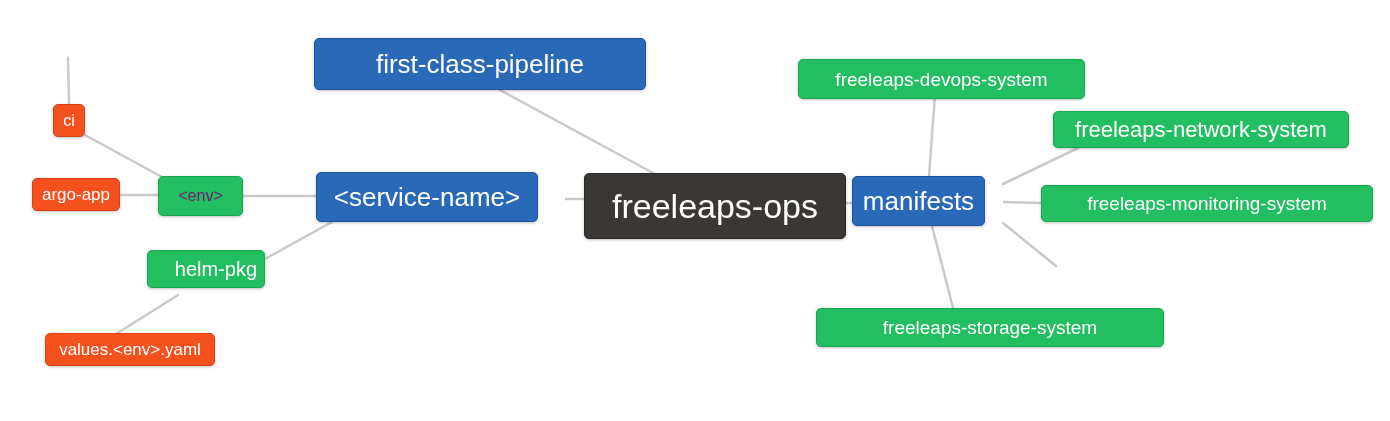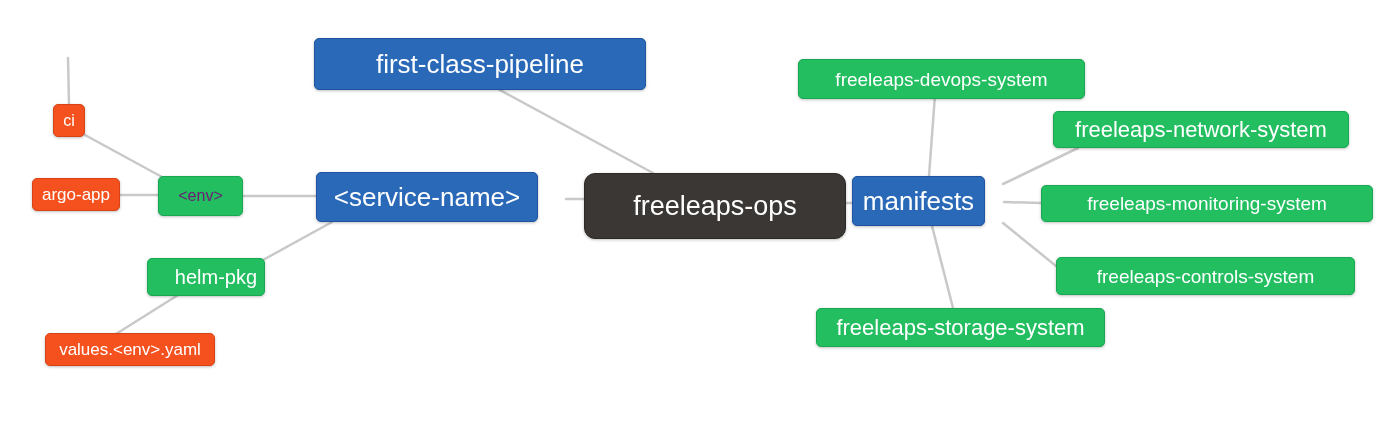--- a/index.html
+++ b/index.html
@@ -58,24 +58,23 @@
       <line x1="929" y1="176" x2="937" y2="68" stroke="#c9c9c9" stroke-width="2.5" stroke-linecap="round"></line>
       <line x1="1003" y1="184" x2="1078" y2="148" stroke="#c9c9c9" stroke-width="2.5" stroke-linecap="round"></line>
       <line x1="1004" y1="202" x2="1041" y2="203" stroke="#c9c9c9" stroke-width="2.5" stroke-linecap="round"></line>
       <line x1="1003" y1="223" x2="1056" y2="266" stroke="#c9c9c9" stroke-width="2.5" stroke-linecap="round"></line>
       <line x1="932" y1="226" x2="953" y2="308" stroke="#c9c9c9" stroke-width="2.5" stroke-linecap="round"></line>
     </svg>
 
     <div class="node" style="left: 53px; top: 104px; width: 32px; height: 33px; font-size: 16px; background: rgb(244, 81, 30); border-color: rgb(216, 67, 21); color: rgb(255, 255, 255);">ci</div>
     <div class="node" style="left: 32px; top: 178px; width: 88px; height: 33px; font-size: 17px; background: rgb(244, 81, 30); border-color: rgb(216, 67, 21); color: rgb(255, 255, 255);">argo-app</div>
     <div class="node" style="left: 158px; top: 176px; width: 85px; height: 40px; font-size: 16px; background: rgb(34, 190, 96); border-color: rgb(23, 168, 81); color: #701a75;">&lt;env&gt;</div>
-    <div class="node" style="left: 147px; top: 258px; width: 118px; height: 38px; font-size: 20px; background: rgb(34, 190, 96); border-color: rgb(23, 168, 81); color: rgb(255, 255, 255); padding-left: 20px;">helm-pkg</div>
+    <div class="node" style="left: 147px; top: 250px; width: 118px; height: 38px; font-size: 20px; background: rgb(34, 190, 96); border-color: rgb(23, 168, 81); color: rgb(255, 255, 255); padding-left: 20px;">helm-pkg</div>
     <div class="node" style="left: 8px; top: 333px; width: 170px; height: 33px; font-size: 17px; background: rgb(244, 81, 30); border-color: rgb(216, 67, 21); color: rgb(255, 255, 255); margin-left: 37px;">values.&lt;env&gt;.yaml</div>
     <div class="node" style="left: 314px; top: 38px; width: 332px; height: 52px; font-size: 26px; background: rgb(42, 105, 184); border-color: rgb(31, 85, 160); color: rgb(255, 255, 255);">first-class-pipeline</div>
     <div class="node" style="left: 316px; top: 172px; width: 222px; height: 50px; font-size: 26px; background: rgb(42, 105, 184); border-color: rgb(31, 85, 160); color: rgb(255, 255, 255);">&lt;service-name&gt;</div>
-    <div class="node" style="left: 584px; top: 173px; width: 262px; height: 66px; font-size: 27px; background: rgb(58, 55, 52); border-color: rgb(44, 42, 39); color: rgb(255, 255, 255); border-radius: 11px;">freeleaps-ops</div>
+    <div class="node" style="left: 584px; top: 173px; width: 262px; height: 66px; font-size: 34px; background: rgb(58, 55, 52); border-color: rgb(44, 42, 39); color: rgb(255, 255, 255);">freeleaps-ops</div>
     <div class="node" style="left: 852px; top: 176px; width: 133px; height: 50px; font-size: 26px; background: rgb(42, 105, 184); border-color: rgb(31, 85, 160); color: rgb(255, 255, 255);">manifests</div>
     <div class="node" style="left: 798px; top: 28px; width: 287px; height: 40px; font-size: 19px; background: rgb(34, 190, 96); border-color: rgb(23, 168, 81); color: rgb(255, 255, 255); margin-top: 31px;">freeleaps-devops-system</div>
     <div class="node" style="left: 1053px; top: 111px; width: 296px; height: 37px; font-size: 22px; background: rgb(34, 190, 96); border-color: rgb(23, 168, 81); color: rgb(255, 255, 255);">freeleaps-network-system</div>
     <div class="node" style="left: 1041px; top: 185px; width: 332px; height: 37px; font-size: 19px; background: rgb(34, 190, 96); border-color: rgb(23, 168, 81); color: rgb(255, 255, 255);">freeleaps-monitoring-system</div>
-    <div class="node" style="left: 1056px; top: 257px; width: 299px; height: 38px; font-size: 19px; background: rgb(34, 190, 96); border-color: rgb(23, 168, 81); color: rgb(255, 255, 255);">freeleaps-controls-system</div>
-    <div class="node" style="left: 816px; top: 308px; width: 289px; height: 39px; font-size: 22px; background: rgb(34, 190, 96); border-color: rgb(23, 168, 81); color: rgb(255, 255, 255);">freeleaps-storage-system</div>
+    <div class="node" style="left: 816px; top: 308px; width: 348px; height: 39px; font-size: 19px; background: rgb(34, 190, 96); border-color: rgb(23, 168, 81); color: rgb(255, 255, 255);">freeleaps-storage-system</div>
   </div>
 
 </body></html>

